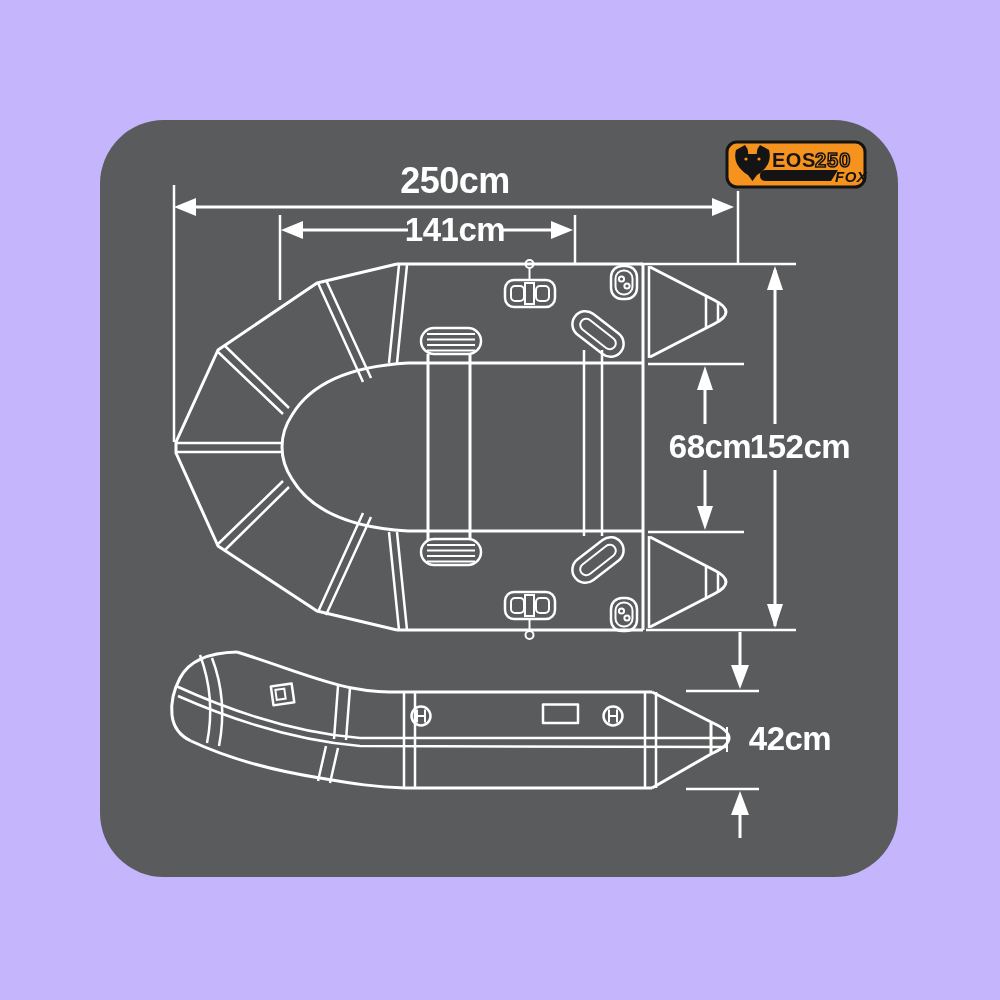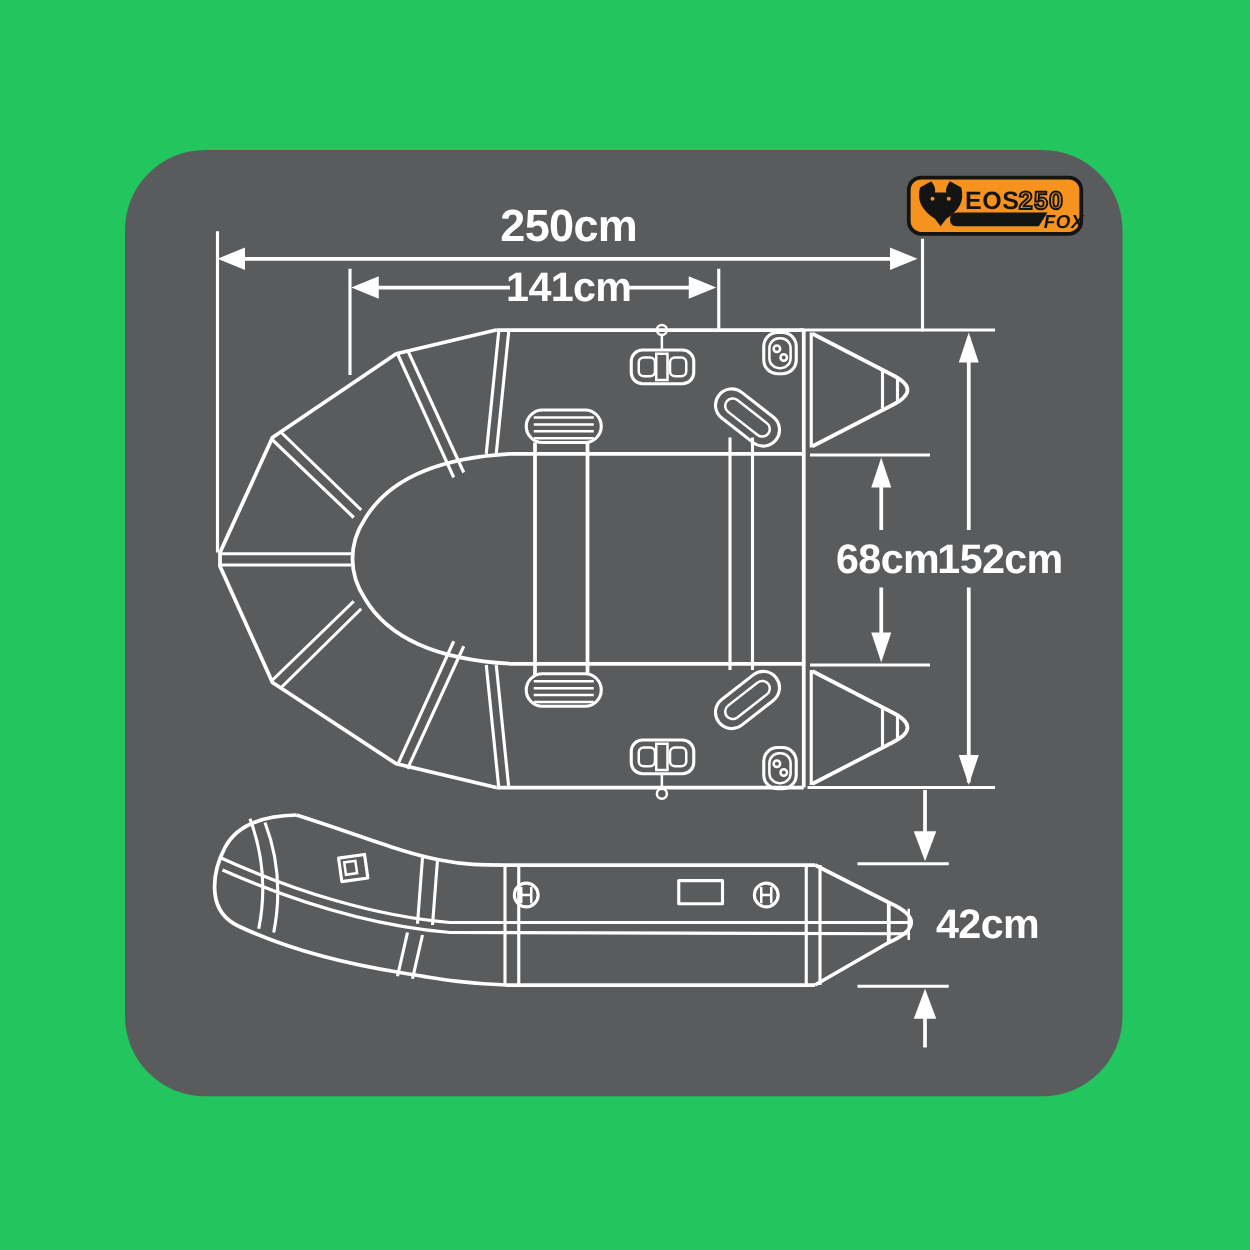--- a/index.html
+++ b/index.html
@@ -2,21 +2,21 @@
 <html style="--panel: #5A5B5D; --line: #FFFFFF; --orange: #F6921E; --ink: #141414;"><head>
 <meta charset="utf-8">
 <style>
   :root{
     --panel: #5A5B5D;
     --line: #FFFFFF;
     --orange: #F6921E;
     --ink: #141414;
   }
   html,body{margin:0;padding:0;background:#FFFFFF;}
-  .stage{width:1000px;height:1000px;position:relative;background:#22c55e;}
+  .stage{width:1000px;height:1000px;position:relative;background:#c4b5fd;}
   svg{display:block;}
   .panel{fill:var(--panel);}
   .s3{stroke:var(--line);stroke-width:3;fill:none;stroke-linejoin:round;stroke-linecap:butt;}
   .s25{stroke:var(--line);stroke-width:2.5;fill:none;stroke-linejoin:round;}
   .s2{stroke:var(--line);stroke-width:2;fill:none;}
   .fw{fill:var(--line);stroke:none;}
   .txt{fill:var(--line);font-family:"Liberation Sans",sans-serif;font-weight:bold;font-size:33px;text-anchor:middle;letter-spacing:-0.5px;}
   .txt36{font-size:36px;}
   .badge-bg{fill:var(--orange);stroke:var(--ink);stroke-width:3;}
   .badge-ink{fill:var(--ink);stroke:none;}

